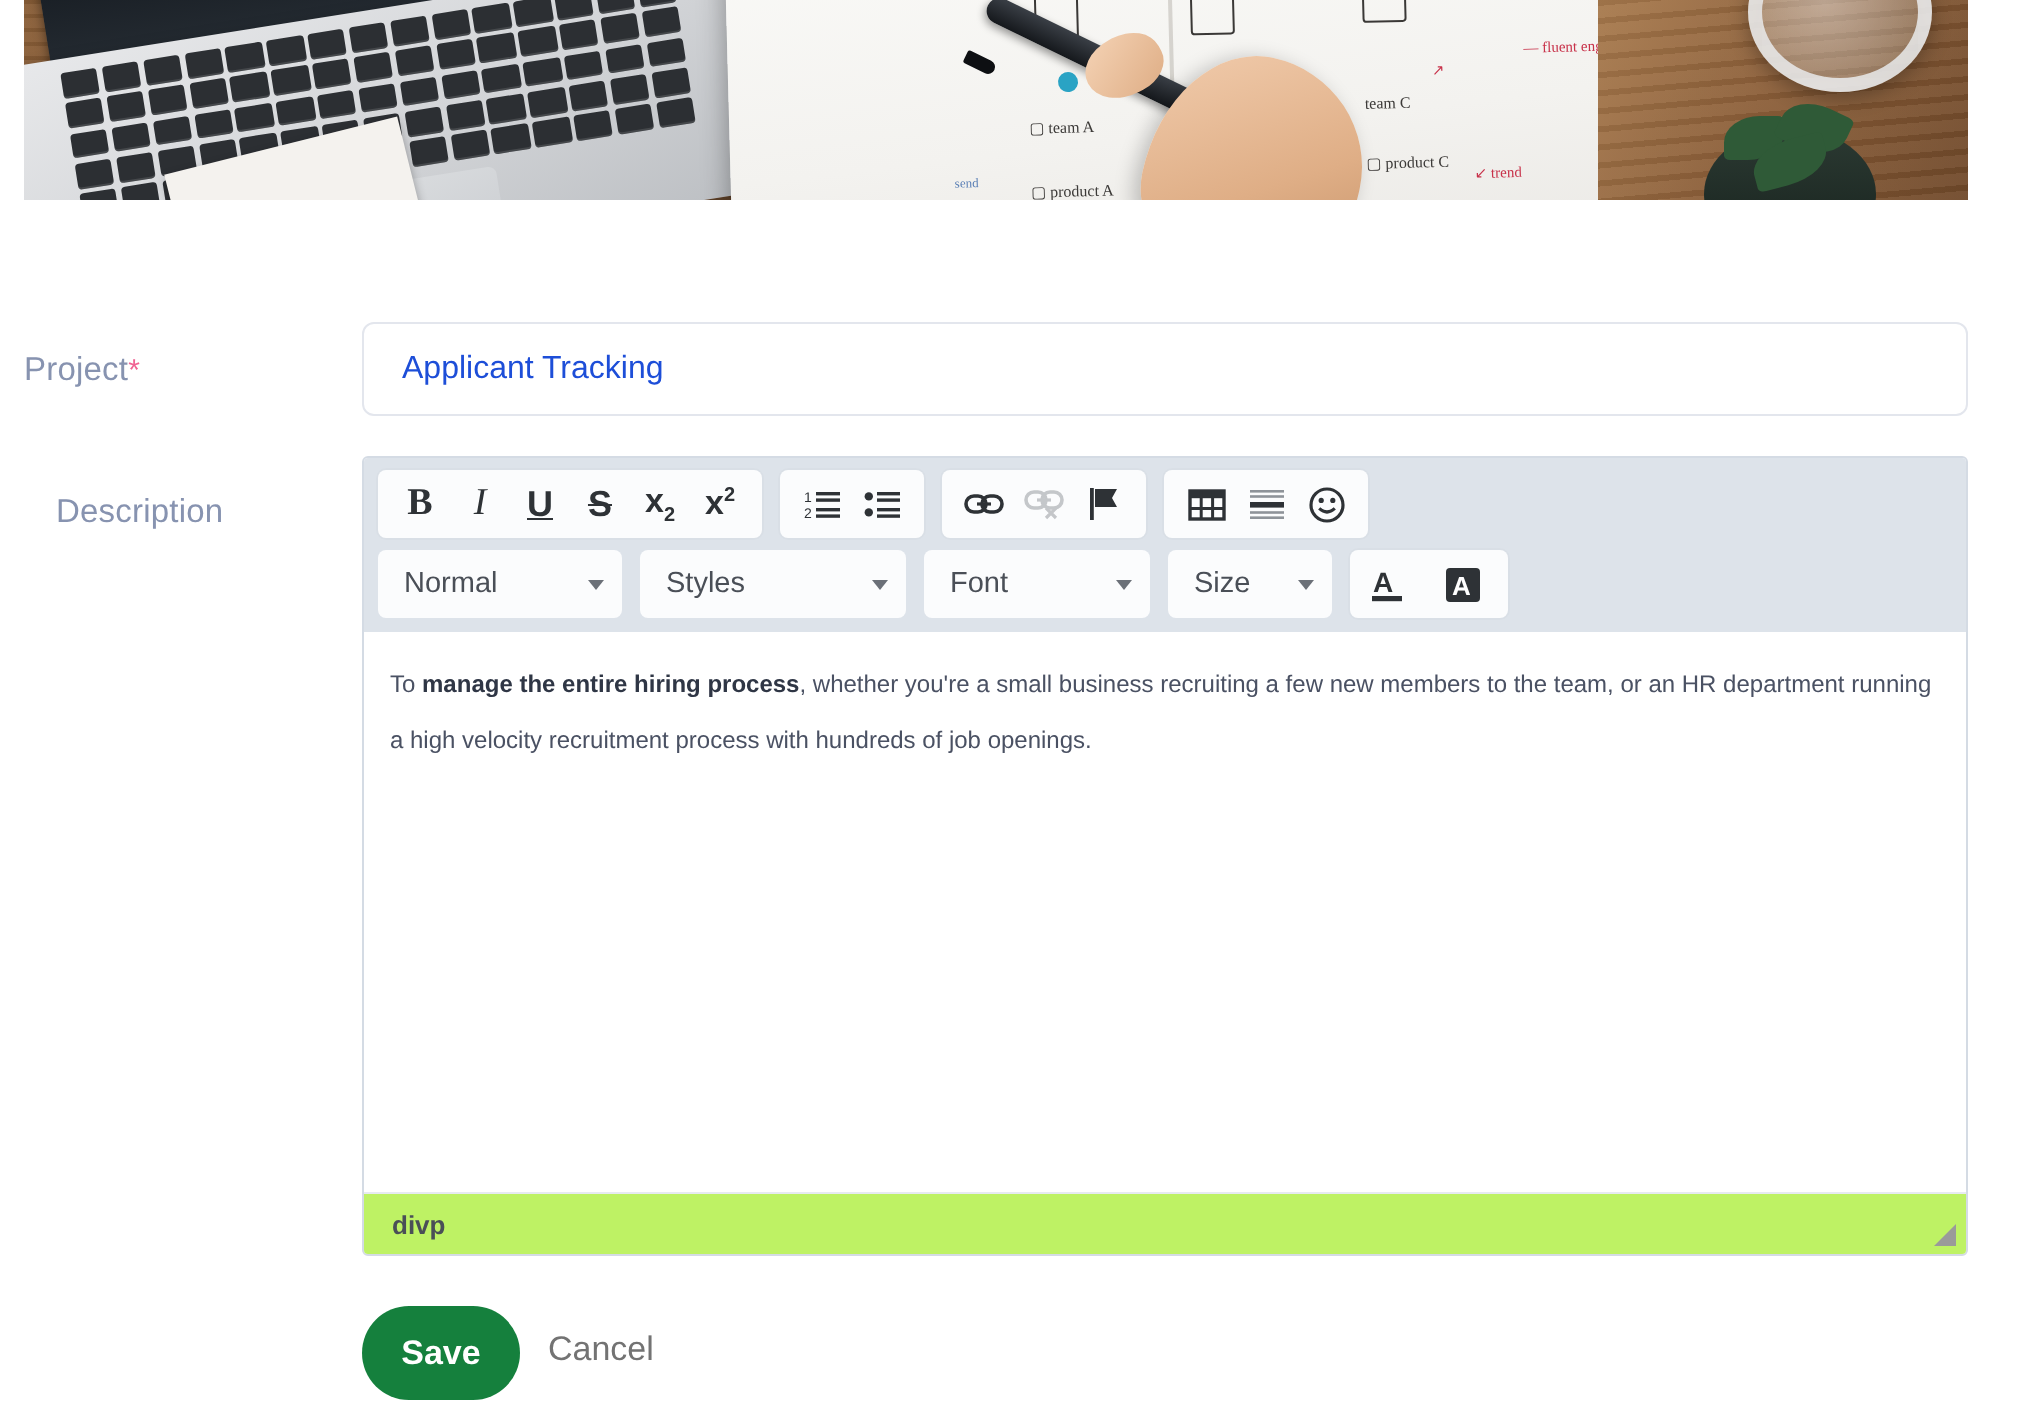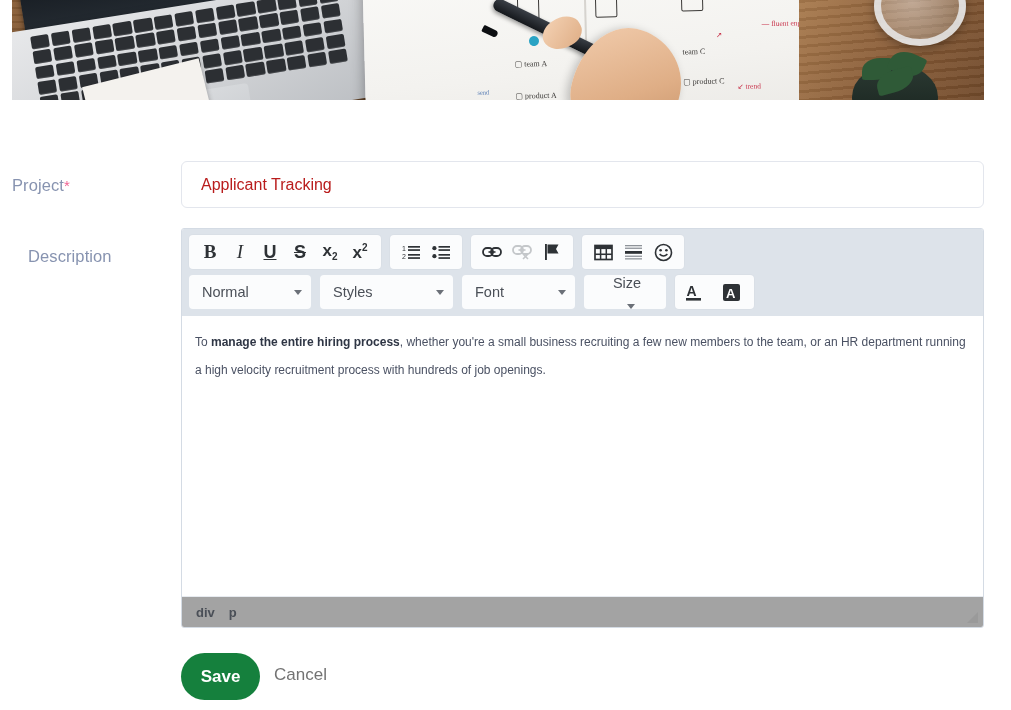--- a/index.html
+++ b/index.html
@@ -160,21 +160,21 @@
   .req-star { color:#f06292; font-size:15px; }
 
   #project-input {
     position:absolute; left:181px; top:61px;
     width:803px; height:47px;
     border:1px solid #e3e6ed;
     border-radius:6px;
     background:#fff;
     font-family:"Liberation Sans", sans-serif;
     font-size:16px;
-    color:#b91c1c;
+    color:#1d4ed8;
     padding: 0 0 0 19px;
     outline:none;
   }
 
   
   #editor {
     position:absolute; left:181px; top:128px;
     width:803px; height:400px;
     border:1px solid #d4dbe4;
     border-radius:3px;
@@ -226,21 +226,21 @@
   .tb-select .caret {
     margin-left:14px;
     width:0; height:0;
     border-left:4.5px solid transparent;
     border-right:4.5px solid transparent;
     border-top:5px solid #6b7078;
   }
   .w-styles { width:133px; }
   .w-normal { width:122px; }
   .w-font   { width:113px; }
-  .w-size   { width:82px;flex-direction:column; }
+  .w-size   { width:82px; }
   .w-size .caret { margin-left:8px; }
 
   .body-area {
     background:#fff;
     height:287px;
     padding:12px 16px 0 13px;
     position:relative;
   }
   .body-text {
     font-family:"Liberation Sans", sans-serif;
@@ -248,24 +248,23 @@
     line-height:28px;
     color:#4a5163;
     margin:0;
   }
   .body-text b { color:#2f3645; font-weight:bold; }
 
   .statusbar {
     position:absolute; left:0; bottom:0;
     width:100%; height:31px;
     border-top:1px solid #e7ebf0;
-    background:#a3a3a3;
+    background:#bef264;
     display:flex; align-items:center;
     padding-left:14px;
-    gap:14px;
     font-size:13px; font-weight:bold; color:#4a4f57;
   }
   .resize-grip {
     position:absolute; right:5px; bottom:4px;
     width:0; height:0;
     border-left:11px solid transparent;
     border-bottom:11px solid #9a9a9a;
   }
 
   

